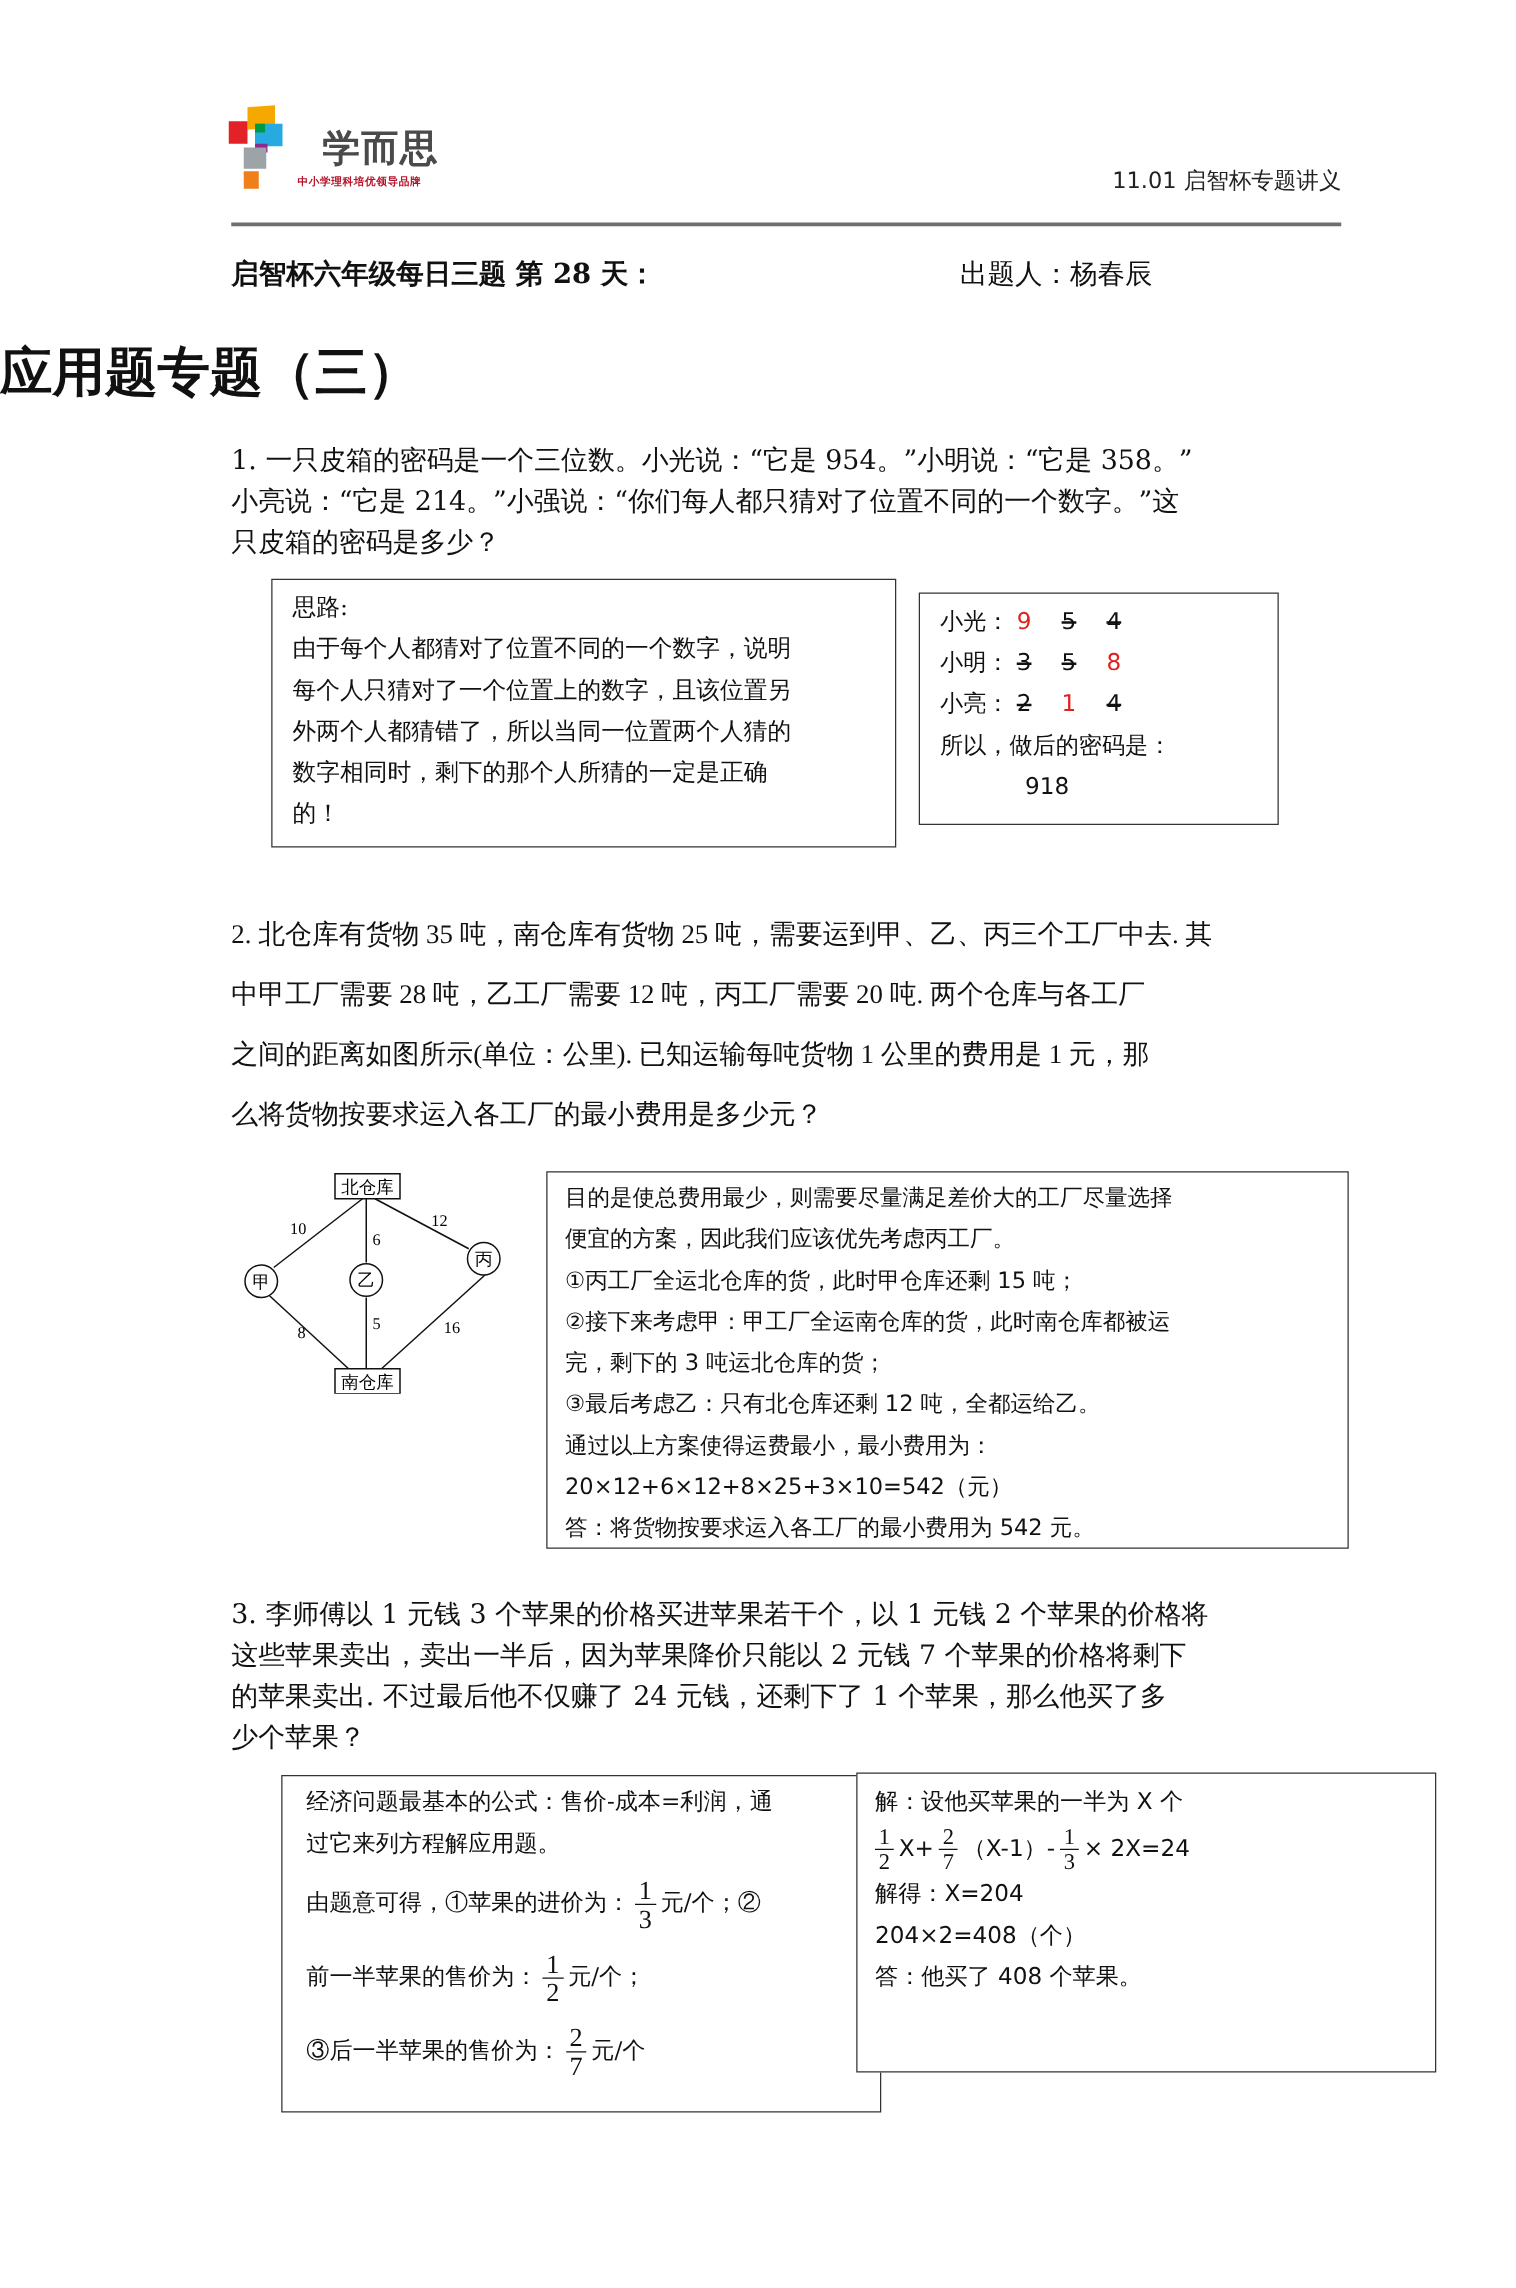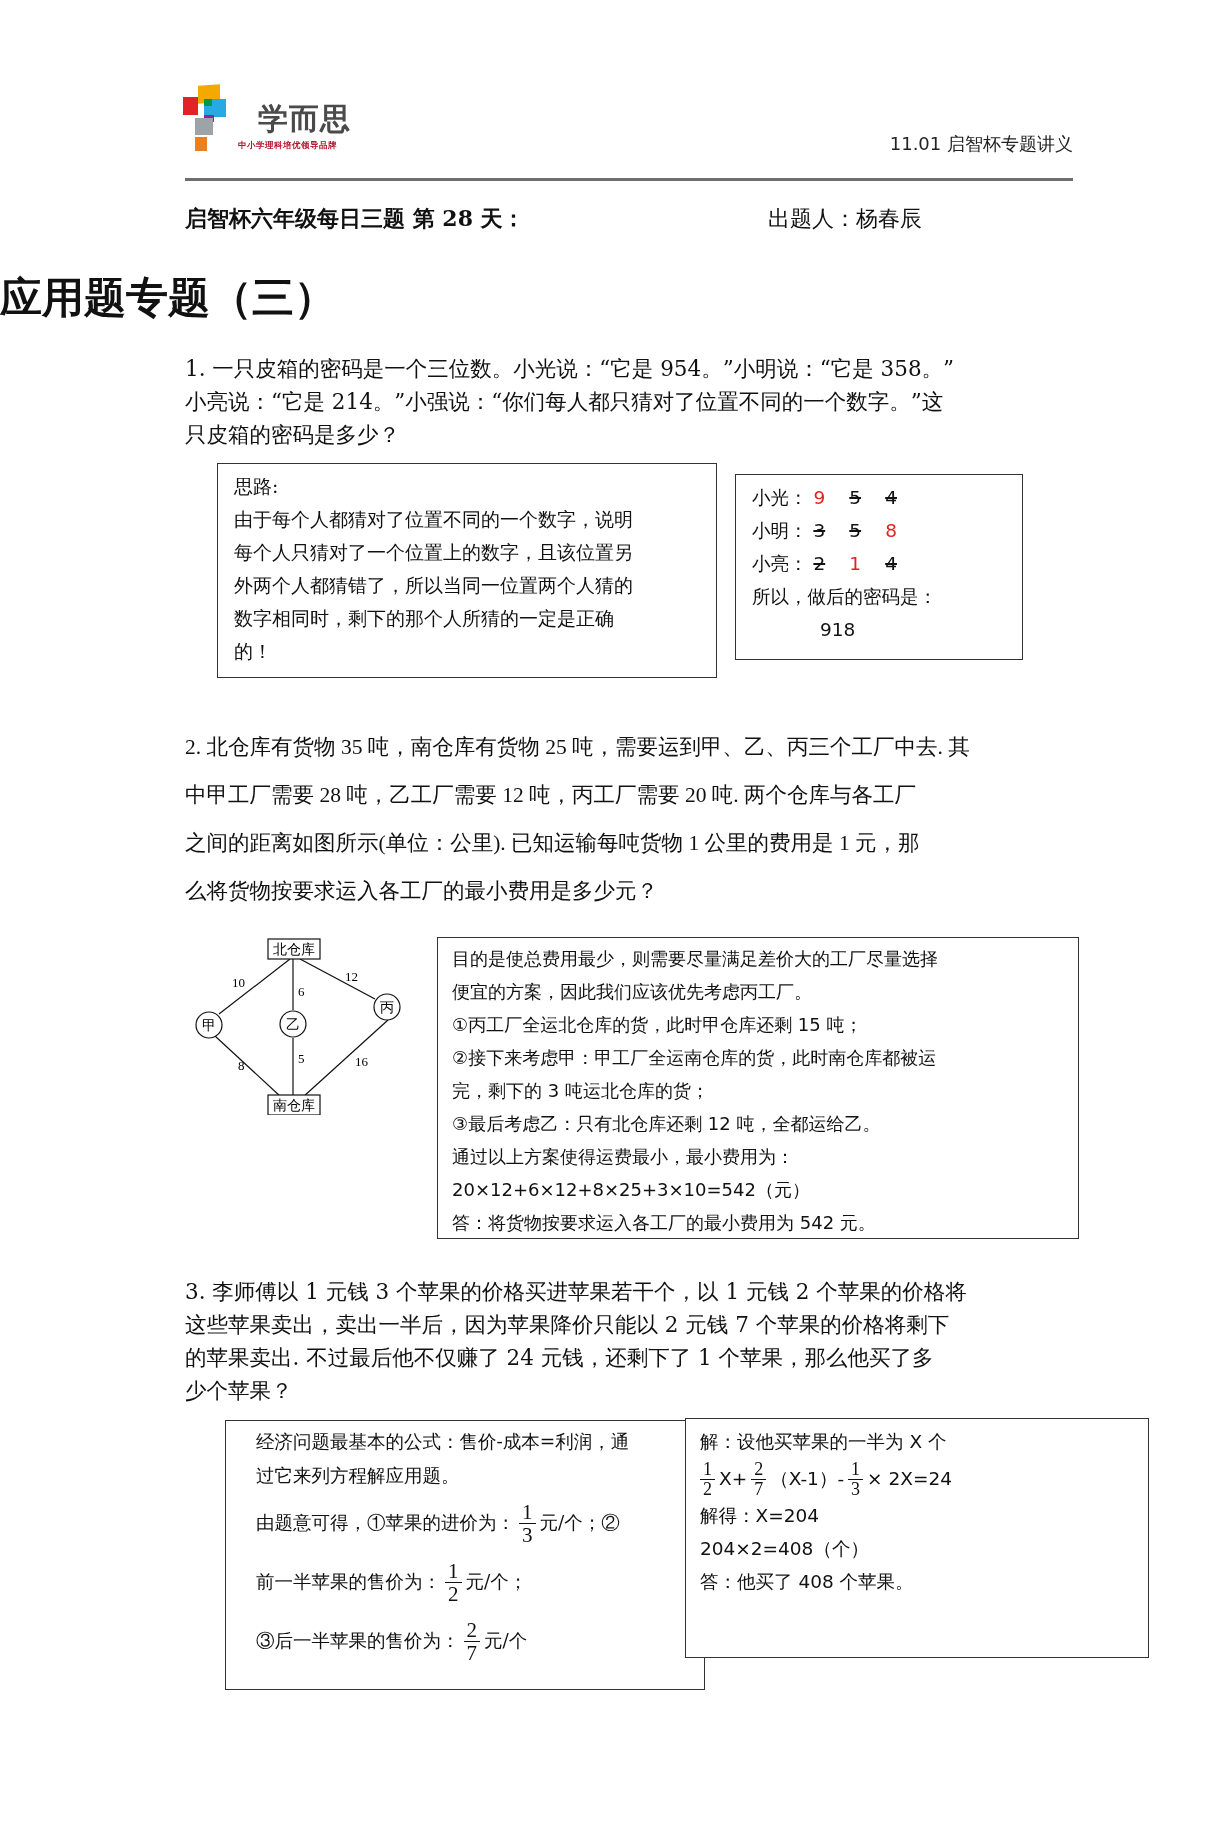--- a/index.html
+++ b/index.html
@@ -139,21 +139,21 @@
   <div>答：将货物按要求运入各工厂的最小费用为 542 元。</div>
 </div>
 
 <div class="abs q" style="top:1275px;">
   <div>3. 李师傅以 1 元钱 3 个苹果的价格买进苹果若干个，以 1 元钱 2 个苹果的价格将</div>
   <div>这些苹果卖出，卖出一半后，因为苹果降价只能以 2 元钱 7 个苹果的价格将剩下</div>
   <div>的苹果卖出. 不过最后他不仅赚了 24 元钱，还剩下了 1 个苹果，那么他买了多</div>
   <div>少个苹果？</div>
 </div>
 
-<div class="box sbox" style="left:193px;top:1420px;width:480px;height:270px;padding:4px 30px;font-size:18.5px;">
+<div class="box sbox" style="left:193px;top:1420px;width:480px;height:270px;padding:4px 19px;font-size:18.5px;">
   <div style="line-height:34px;">经济问题最基本的公式：售价-成本=利润，通</div>
   <div style="line-height:34px;">过它来列方程解应用题。</div>
   <div style="margin-top:8px;">
     <span>由题意可得，①苹果的进价为：</span><span class="frac">
         <span class="num">1</span>
         <span>3</span>
       </span><span>元/个；②</span>
   </div>
   <div style="margin-top:14px;">
     <span>前一半苹果的售价为：</span><span class="frac">

